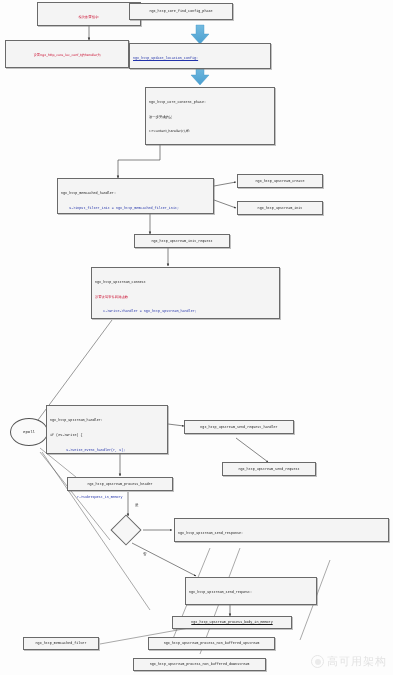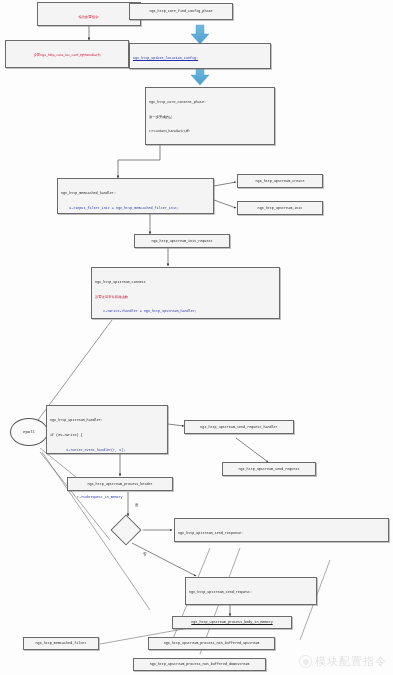--- a/index.html
+++ b/index.html
@@ -289,16 +289,16 @@
   <div class="node" style="left:148px; top:637px; width:127px; height:13px; display:flex; align-items:center; justify-content:center;">
     <span>ngx_http_upstream_process_non_buffered_upstream</span>
   </div>
 
   <div class="node" style="left:133px; top:658px; width:133px; height:13px; display:flex; align-items:center; justify-content:center;">
     <span>ngx_http_upstream_process_non_buffered_downstream</span>
   </div>
 
   <div class="watermark">
     <div class="wm-logo"></div>
-    <div class="wm-text">模块配置指令</div>
+    <div class="wm-text">高可用架构</div>
   </div>
 
 </div>
 
 </body></html>

